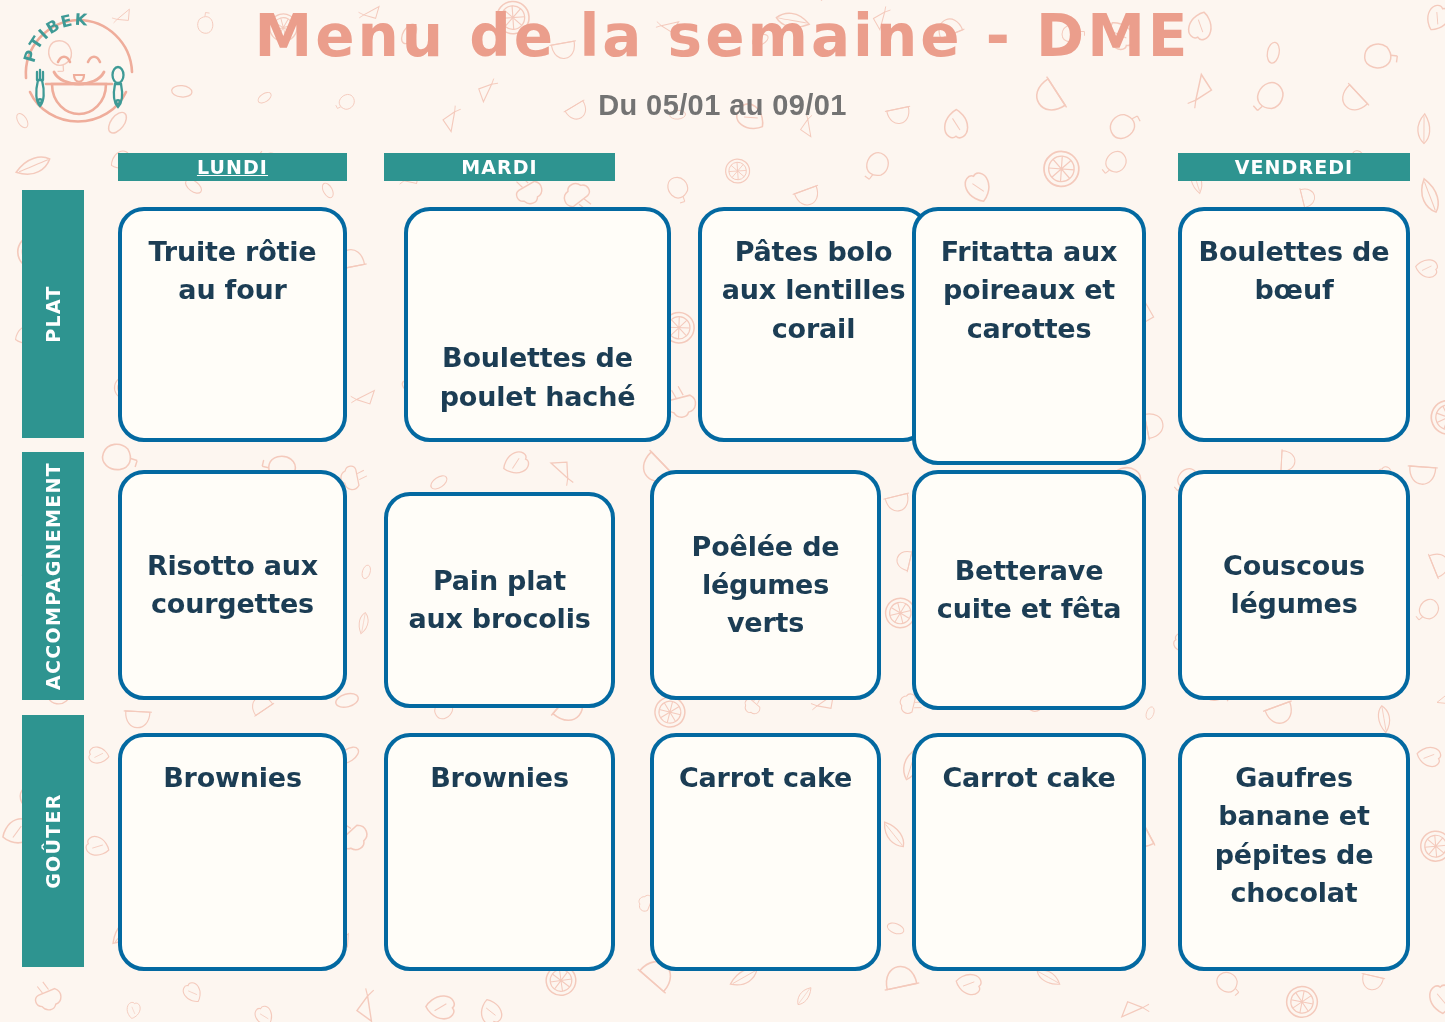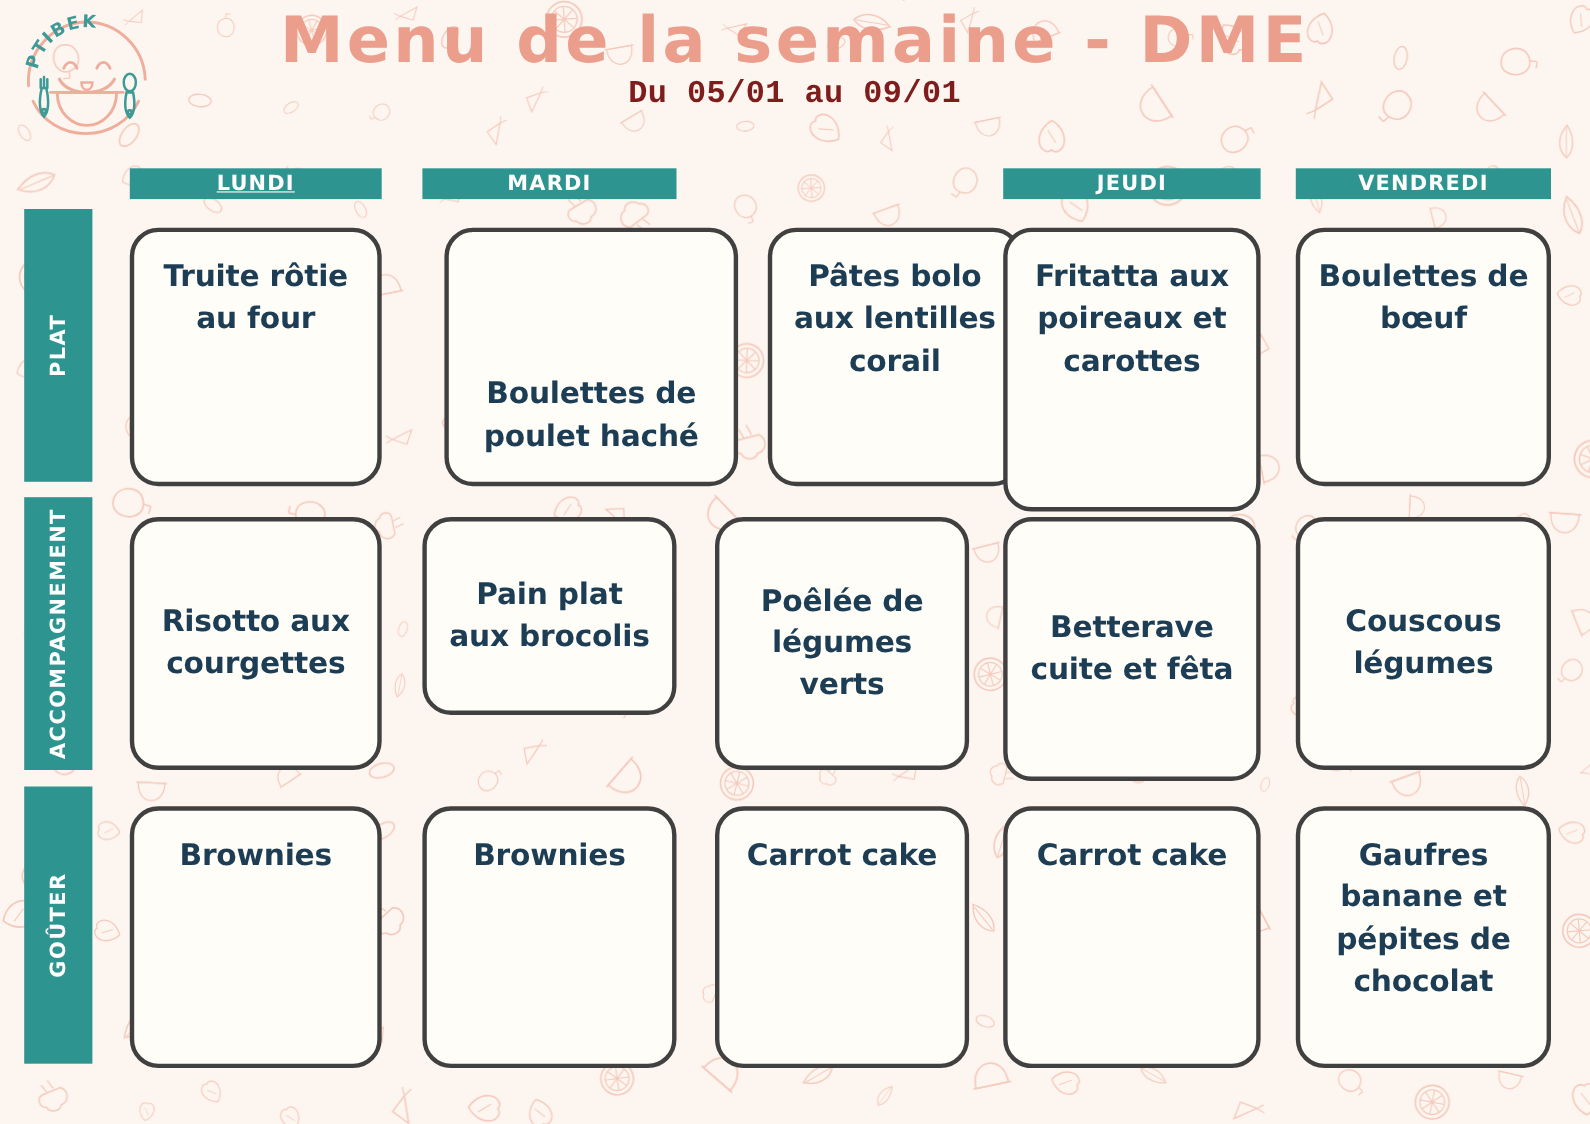--- a/index.html
+++ b/index.html
@@ -47,26 +47,26 @@
   #page-title {
     margin-top: 4px;
     font-size: 58px;
     line-height: 1.12;
     font-weight: bold;
     color: #EB9E8C;
     letter-spacing: 3px;
     font-family: "DejaVu Sans", sans-serif;
   }
   #date-range {
-    margin-top: 0;
+    margin-top: 20px;
     font-size: 29px;
     font-weight: bold;
-    color: #7f1d1d;
+    color: #737373;
     letter-spacing: 0.4px;
-    font-family: Liberation Mono, monospace;
+    font-family: Liberation Sans, sans-serif;
   }
 
   
   #grid {
     position: absolute;
     left: 0;
     top: 0;
     width: 1445px;
     height: 1022px;
     z-index: 2;
@@ -100,21 +100,21 @@
     white-space: nowrap;
     color: #FFFFFF;
     font-size: 19px;
     font-weight: bold;
     letter-spacing: 1.3px;
     font-family: "DejaVu Sans", sans-serif;
   }
 
   .menu-card {
     position: absolute;
-    border: 4px solid #404040;
+    border: 4px solid #0369a1;
     border-radius: 26px;
     background: #FFFDF8;
     display: flex;
     justify-content: center;
     padding: 22px 14px;
   }
   .menu-card.align-top   { align-items: flex-start; }
   .menu-card.align-mid   { align-items: center; }
 
   .menu-card .card-text {
@@ -532,21 +532,20 @@
 </svg>
 
 <div id="header">
   <div id="page-title">Menu de la semaine - DME</div>
   <div id="date-range">Du 05/01 au 09/01</div>
 </div>
 
 <div id="grid">
     <div class="day-header" style="left: 118px; top: 153px; width: 229px; text-decoration: underline;">LUNDI</div>
     <div class="day-header" style="left: 384px; top: 153px; width: 231px;">MARDI</div>
-    <div class="day-header" style="left: 912px; top: 153px; width: 234px;">JEUDI</div>
     <div class="day-header" style="left: 1178px; top: 153px; width: 232px;">VENDREDI</div>
     <div class="row-label" style="top: 190px; height: 248px;">
       <span>PLAT</span>
     </div>
     <div class="menu-card align-top" style="left: 118px; top: 207px; width: 229px; height: 235px;">
       <div class="card-text">Truite rôtie au four</div>
     </div>
     <div class="menu-card align-top" style="left: 404px; top: 207px; width: 267px; height: 235px; align-items: flex-end;">
       <div class="card-text">Boulettes de poulet haché</div>
     </div>
@@ -558,21 +557,21 @@
     </div>
     <div class="menu-card align-top" style="left: 1178px; top: 207px; width: 232px; height: 235px;">
       <div class="card-text">Boulettes de bœuf</div>
     </div>
     <div class="row-label" style="top: 452px; height: 248px;">
       <span>ACCOMPAGNEMENT</span>
     </div>
     <div class="menu-card align-mid" style="left: 118px; top: 470px; width: 229px; height: 230px;">
       <div class="card-text">Risotto aux courgettes</div>
     </div>
-    <div class="menu-card align-mid" style="left: 384px; top: 470px; width: 231px; height: 180px;">
+    <div class="menu-card align-mid" style="left: 384px; top: 492px; width: 231px; height: 216px;">
       <div class="card-text">Pain plat aux brocolis</div>
     </div>
     <div class="menu-card align-mid" style="left: 650px; top: 470px; width: 231px; height: 230px;">
       <div class="card-text">Poêlée de légumes verts</div>
     </div>
     <div class="menu-card align-mid" style="left: 912px; top: 470px; width: 234px; height: 240px;">
       <div class="card-text">Betterave cuite et fêta</div>
     </div>
     <div class="menu-card align-mid" style="left: 1178px; top: 470px; width: 232px; height: 230px;">
       <div class="card-text">Couscous légumes</div>

